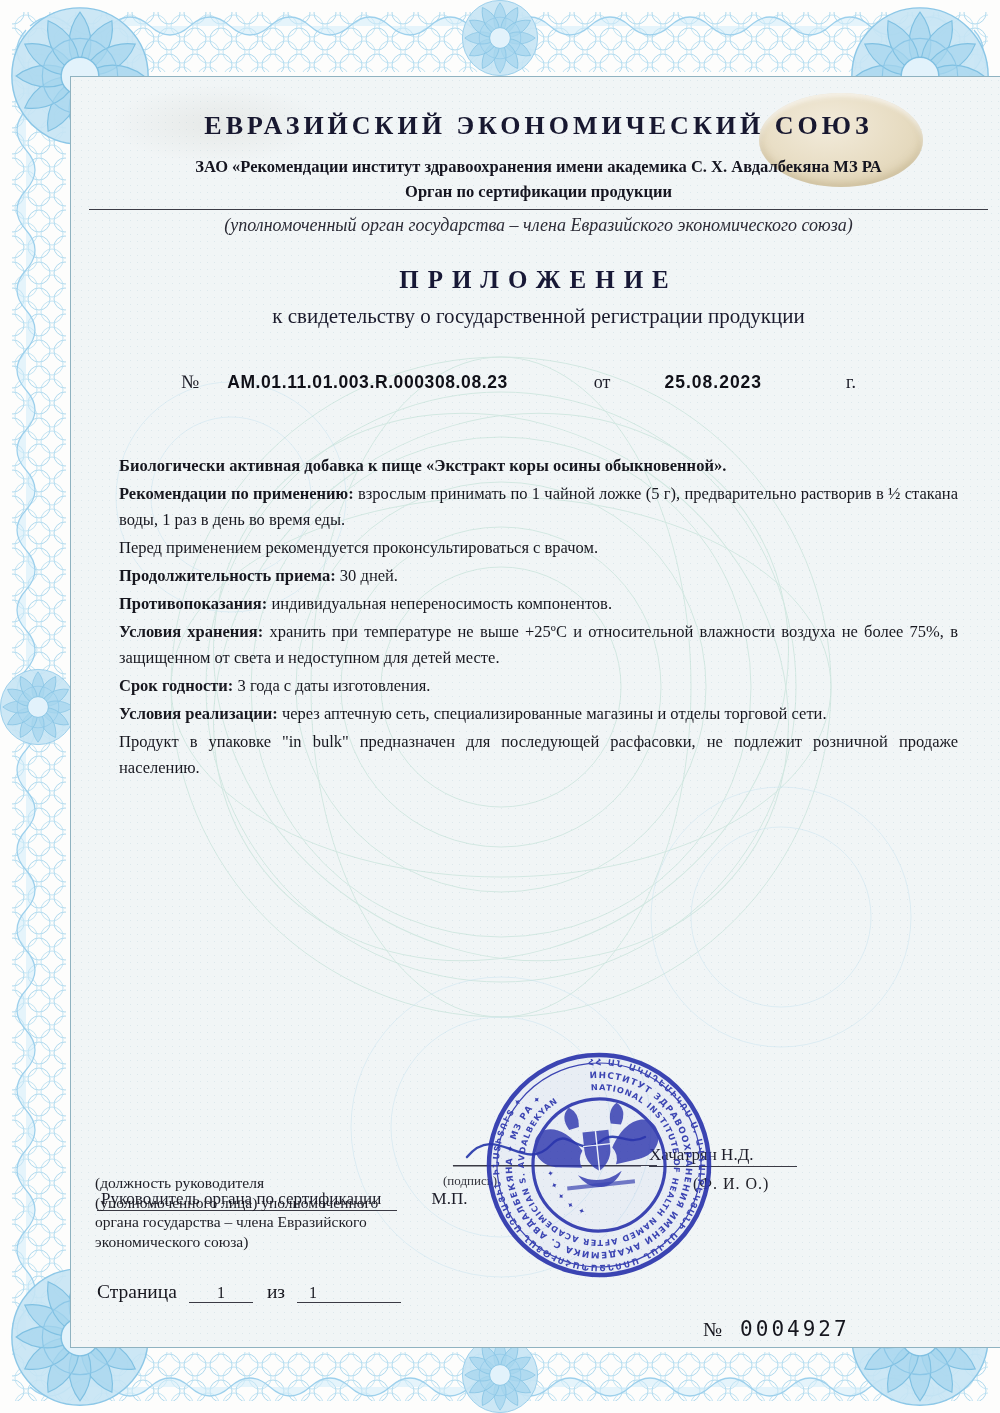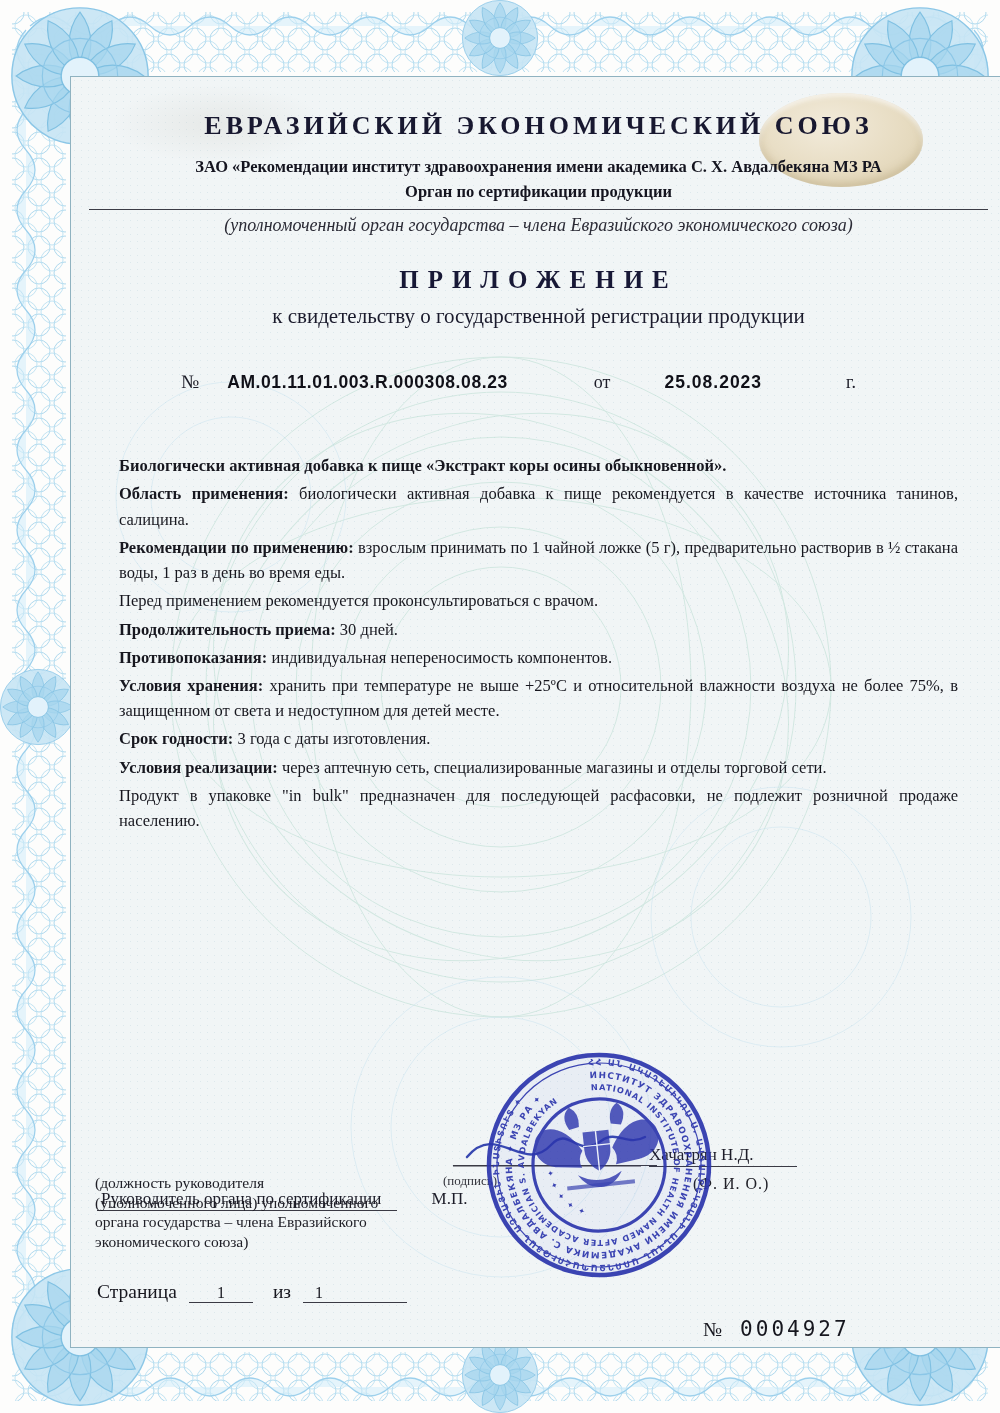--- a/index.html
+++ b/index.html
@@ -56,21 +56,21 @@
   .sig-label .mp{margin-left:30px;}
   .sig-line{position:absolute; left:382px; top:1066px; width:204px; border-bottom:1.3px solid #3a3a44; height:22px; z-index:2;}
   .sig-caption{position:absolute; left:372px; top:1096px; font-size:13px; color:#34343c; z-index:2;}
   .position-note{position:absolute; left:24px; top:1096px; width:345px; font-size:15.5px; line-height:19.5px; color:#202028; white-space:pre-line;}
   .signee{position:absolute; left:578px; top:1068px; font-size:17px; z-index:2;}
   .signee .underlined{border-bottom:1.3px solid #3a3a44; padding:0 44px 2px 0;}
   .signee-caption{position:absolute; left:622px; top:1098px; font-size:16px; letter-spacing:1px; color:#202028;}
   .stamp-wrap{position:absolute; left:378px; top:958px; width:322px; height:262px; z-index:4;}
   .page-counter{position:absolute; left:26px; top:1204px; font-size:19.5px; color:#17171f;}
   .page-counter .slot1{display:inline-block; width:64px; border-bottom:1.4px solid #3a3a44; text-align:center; font-size:16px; margin-left:12px;}
-  .page-counter .iz{margin-left:20px;}
+  .page-counter .iz{margin-left:14px;}
   .page-counter .slot2{display:inline-block; width:92px; border-bottom:1.4px solid #3a3a44; text-align:left; padding-left:12px; font-size:16px; margin-left:12px;}
   .form-number{position:absolute; left:632px; top:1240px; font-size:20px; color:#17171f;}
   .form-number .digits{font-family:"DejaVu Sans Mono", monospace; font-size:21px; letter-spacing:3px; margin-left:18px; color:#16161e;}
 </style>
 </head>
 <body>
 
 <div class="page">
 
   <svg class="border-svg" width="1000" height="1413" viewBox="0 0 1000 1413">
@@ -163,21 +163,20 @@
         <span class="ot">от</span>
         <span class="date">25.08.2023</span>
         <span class="g">г.</span>
       </div>
 
       <div class="body-text">
 
           <p class="para"><b class="lead">Биологически активная добавка к пище «Экстракт коры осины обыкновенной».</b> <span></span></p>
 
 
-          <p class="para"><b class="lead">Область применения:</b> <span>биологически активная добавка к пище рекомендуется в качестве источника танинов, салицина.</span></p>
 
           <p class="para"><b class="lead">Рекомендации по применению:</b> <span>взрослым принимать по 1 чайной ложке (5 г), предварительно растворив в ½ стакана воды, 1 раз в день во время еды.</span></p>
 
           <p class="para"> <span>Перед применением рекомендуется проконсультироваться с врачом.</span></p>
 
           <p class="para"><b class="lead">Продолжительность приема:</b> <span>30 дней.</span></p>
 
           <p class="para"><b class="lead">Противопоказания:</b> <span>индивидуальная непереносимость компонентов.</span></p>
 
           <p class="para"><b class="lead">Условия хранения:</b> <span>хранить при температуре не выше +25ºС и относительной влажности воздуха не более 75%, в защищенном от света и недоступном для детей месте.</span></p>

